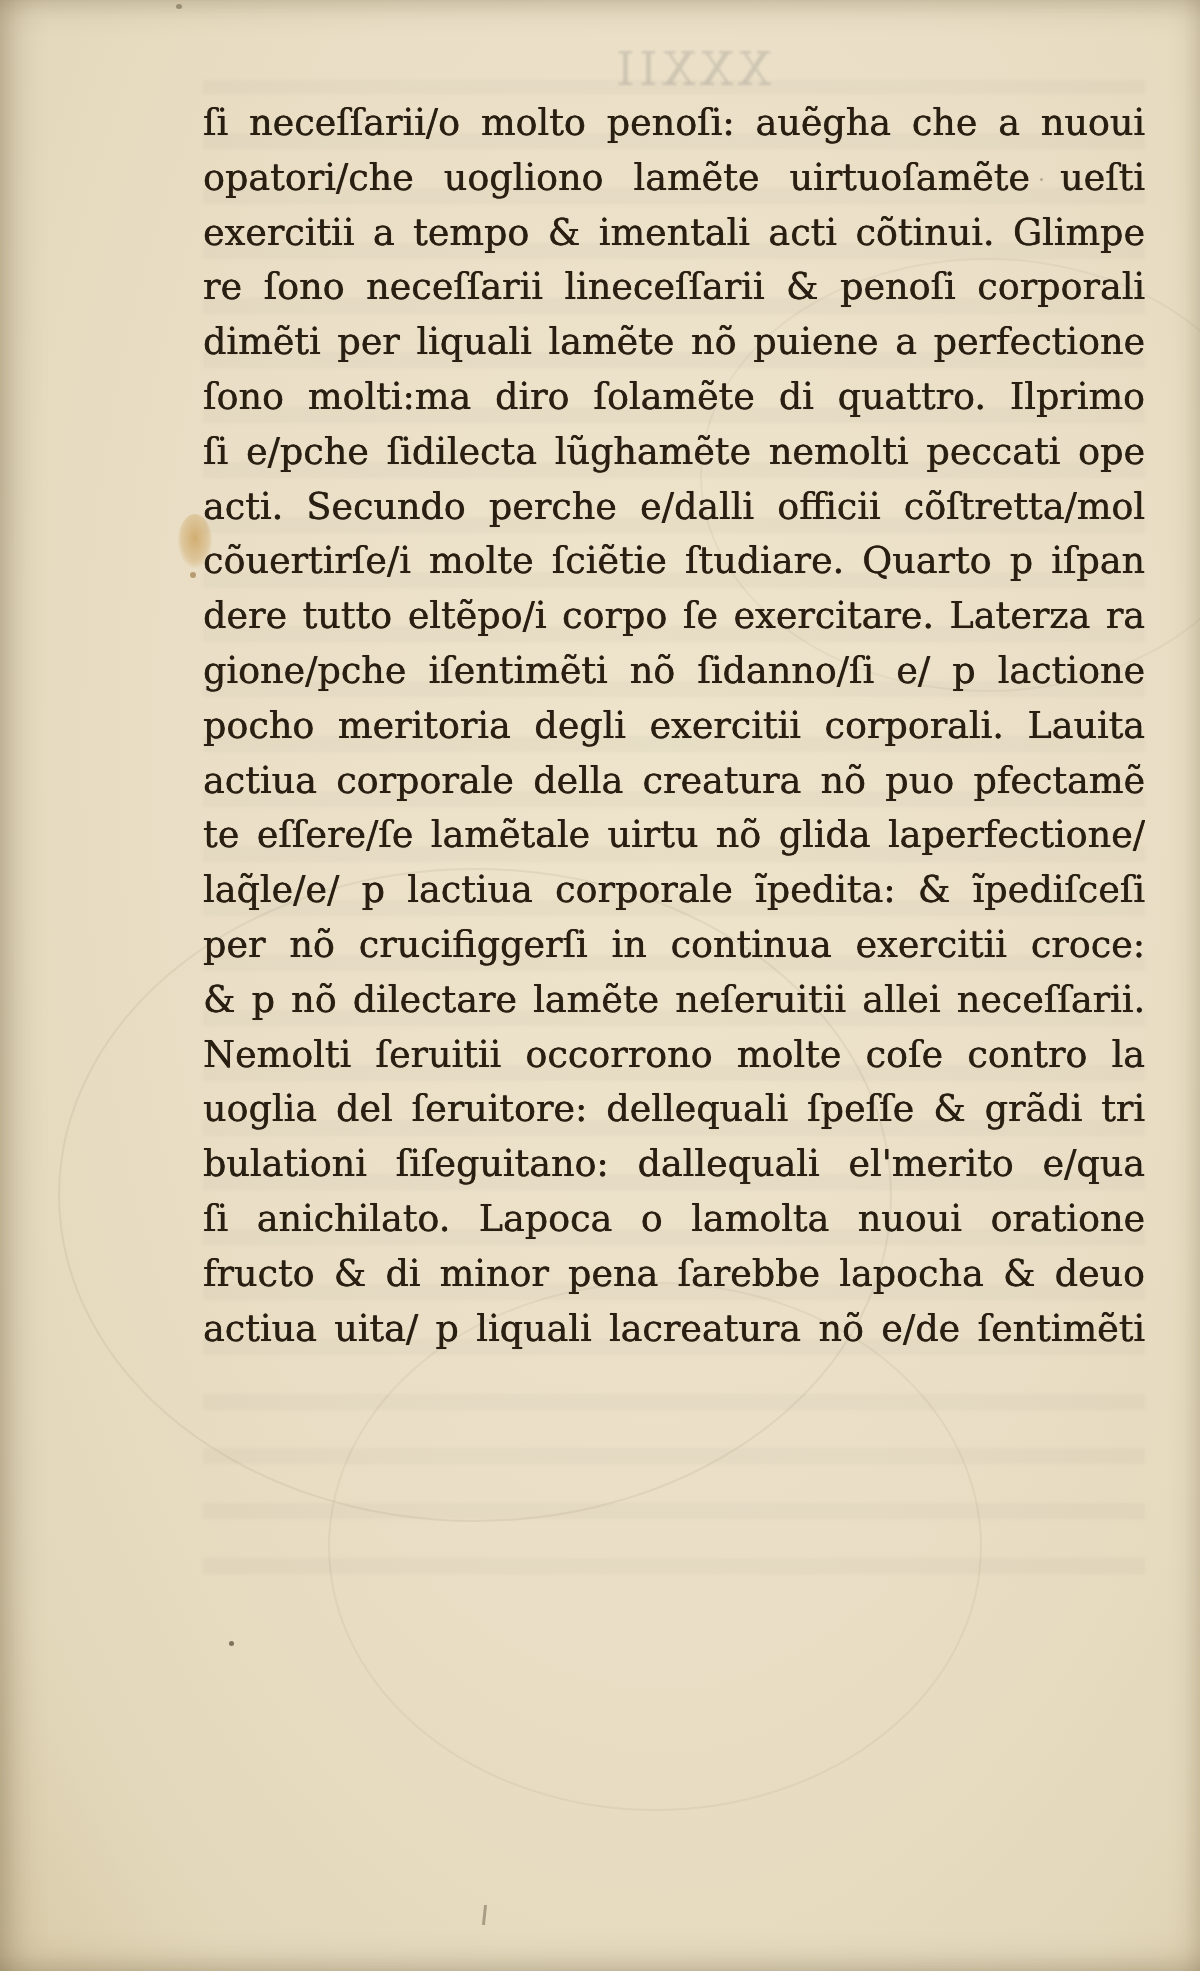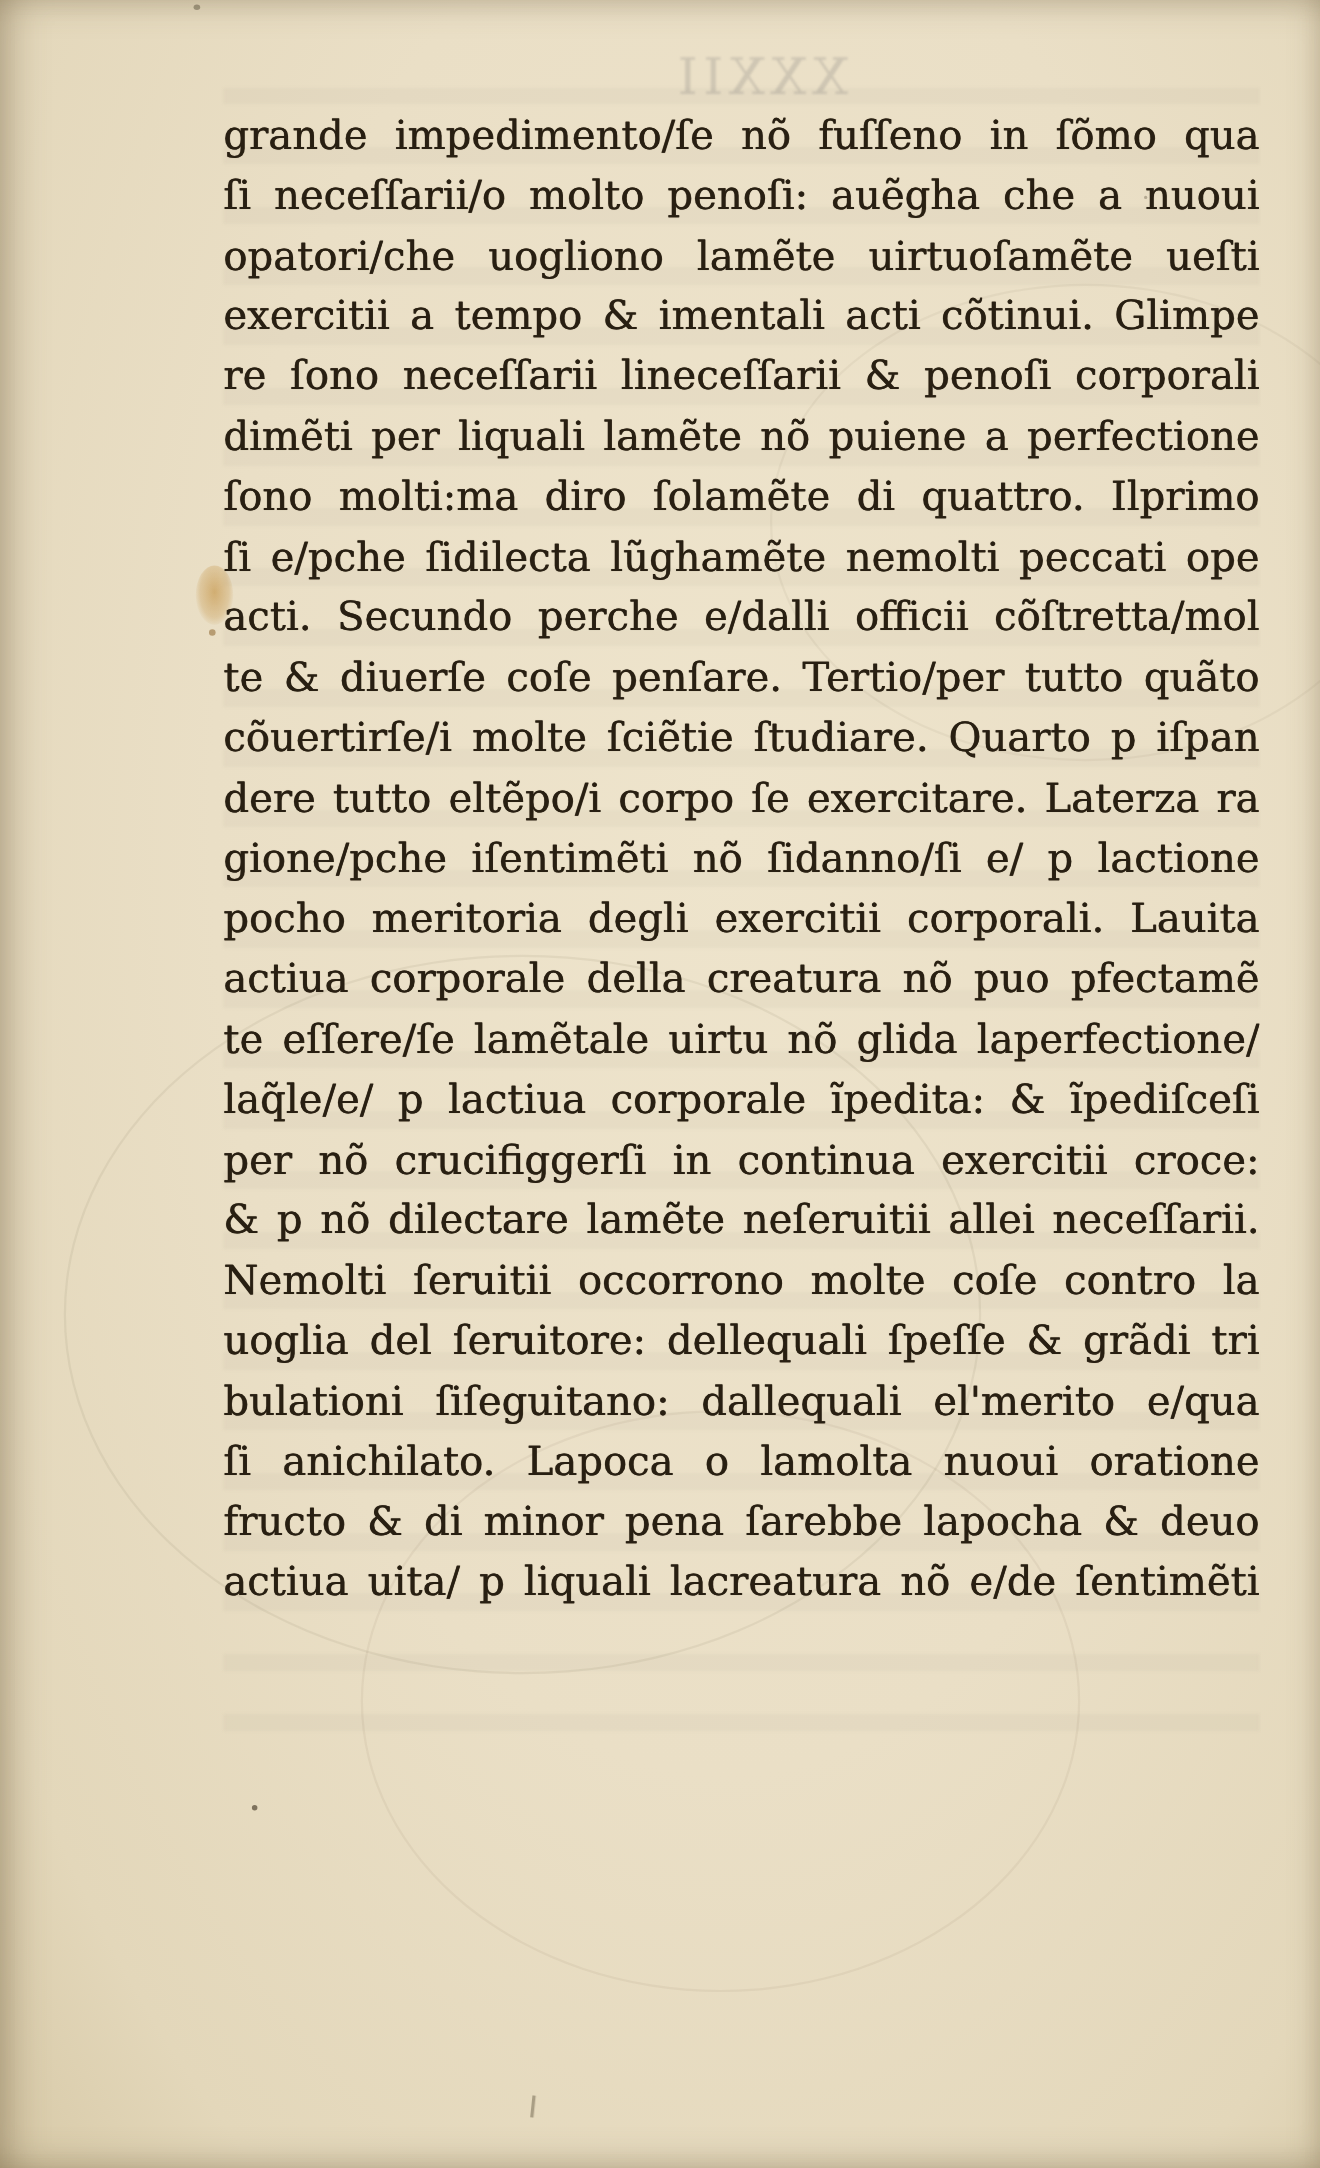--- a/index.html
+++ b/index.html
@@ -107,30 +107,28 @@
   <div class="folio-ghost">XXXII</div>
 
   <div class="stain"></div>
   <div class="speck speck1"></div>
   <div class="speck speck2"></div>
   <div class="speck speck3"></div>
   <div class="speck speck4"></div>
   <div class="scratch"></div>
 
   <div class="textblock">
-    <div class="line">grande impedimento/ſe nõ fuſſeno in ſõmo qua</div>
     <div class="line">ſi neceſſarii/o molto penoſi: auẽgha che a nuoui</div>
     <div class="line">opatori/che uogliono lamẽte uirtuoſamẽte ueſti</div>
     <div class="line">exercitii a tempo &amp; imentali acti cõtinui. Glimpe</div>
     <div class="line">re ſono neceſſarii lineceſſarii &amp; penoſi corporali</div>
     <div class="line">dimẽti per liquali lamẽte nõ puiene a perfectione</div>
     <div class="line">ſono molti:ma diro ſolamẽte di quattro. Ilprimo</div>
     <div class="line">ſi e/pche ſidilecta lũghamẽte nemolti peccati ope</div>
     <div class="line">acti. Secundo perche e/dalli officii cõſtretta/mol</div>
-    <div class="line">te &amp; diuerſe coſe penſare. Tertio/per tutto quãto</div>
     <div class="line">cõuertirſe/i molte ſciẽtie ſtudiare. Quarto p iſpan</div>
     <div class="line">dere tutto eltẽpo/i corpo ſe exercitare. Laterza ra</div>
     <div class="line">gione/pche iſentimẽti nõ ſidanno/ſi e/ p lactione</div>
     <div class="line">pocho meritoria degli exercitii corporali. Lauita</div>
     <div class="line">actiua corporale della creatura nõ puo pfectamẽ</div>
     <div class="line">te eſſere/ſe lamẽtale uirtu nõ glida laperfectione/</div>
     <div class="line">laq̃le/e/ p lactiua corporale ĩpedita: &amp; ĩpediſceſi</div>
     <div class="line">per nõ crucifiggerſi in continua exercitii croce:</div>
     <div class="line">&amp; p nõ dilectare lamẽte neſeruitii allei neceſſarii.</div>
     <div class="line">Nemolti ſeruitii occorrono molte coſe contro la</div>

